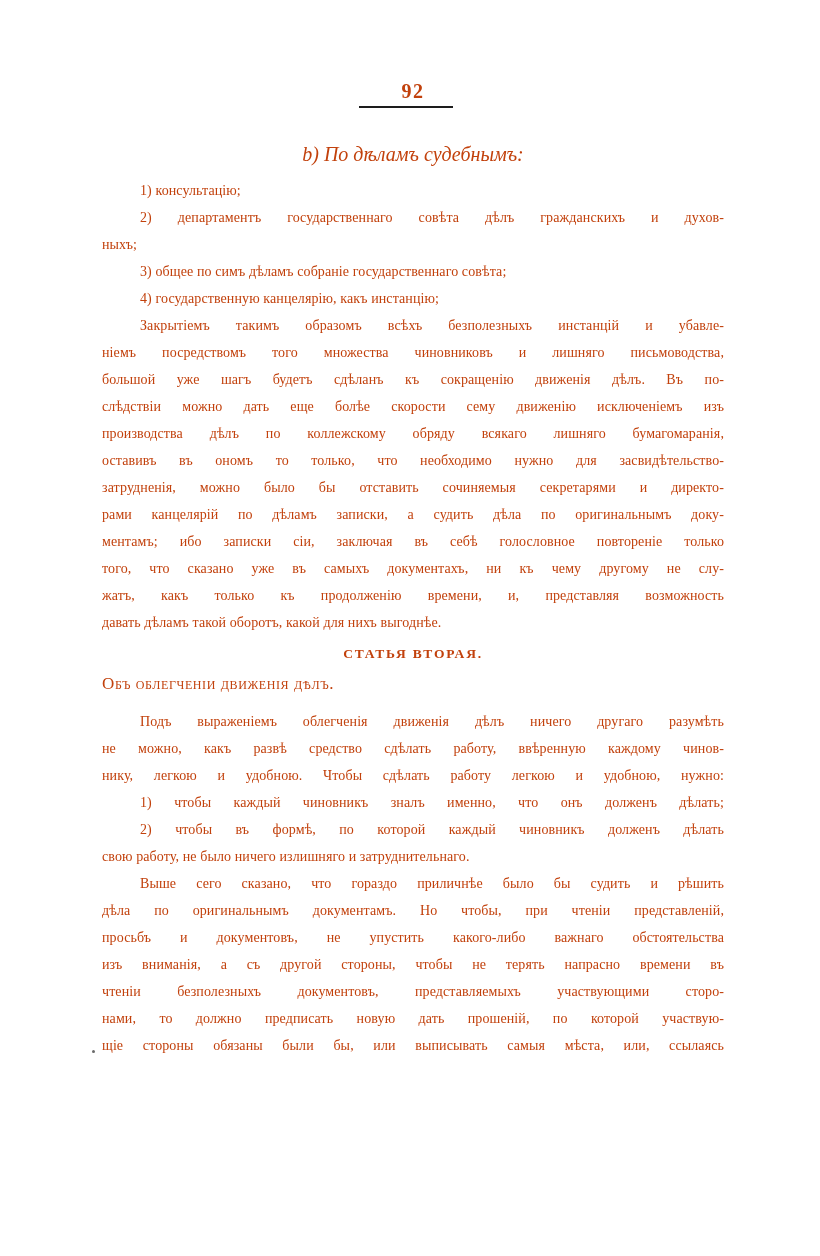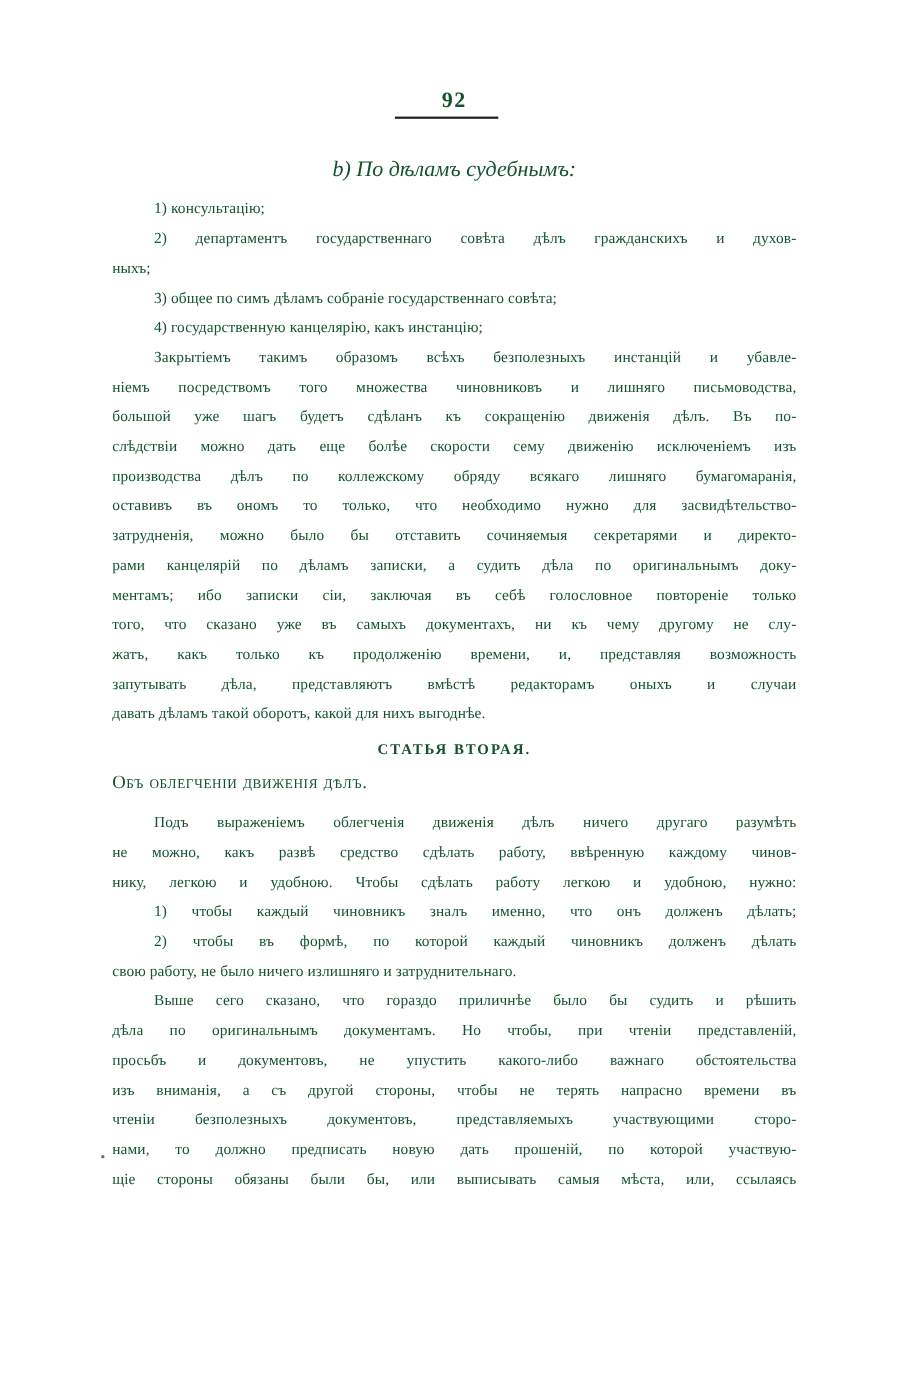--- a/index.html
+++ b/index.html
@@ -6,21 +6,21 @@
   body {
     width: 820px; height: 1256px;
     background: #f4f4f2;
     font-family: "Liberation Serif", "DejaVu Serif", serif;
   }
   .page {
     position: relative;
     width: 820px; height: 1256px;
     background: #ffffff;
     overflow: hidden;
-    color: #14532d;
+    color: #c2410c;
   }
   .content {
     position: absolute;
     left: 102px; top: 0;
     width: 622px;
   }
   .pageno {
     margin-top: 79px;
     text-align: center;
     font-size: 20px;
@@ -103,21 +103,20 @@
           <div class="line j">ніемъ посредствомъ того множества чиновниковъ и лишняго письмоводства,</div>
           <div class="line j">большой уже шагъ будетъ сдѣланъ къ сокращенію движенія дѣлъ. Въ по-</div>
           <div class="line j">слѣдствіи можно дать еще болѣе скорости сему движенію исключеніемъ изъ</div>
           <div class="line j">производства дѣлъ по коллежскому обряду всякаго лишняго бумагомаранія,</div>
           <div class="line j">оставивъ въ ономъ то только, что необходимо нужно для засвидѣтельство-</div>
           <div class="line j">затрудненія, можно было бы отставить сочиняемыя секретарями и директо-</div>
           <div class="line j">рами канцелярій по дѣламъ записки, а судить дѣла по оригинальнымъ доку-</div>
           <div class="line j">ментамъ; ибо записки сіи, заключая въ себѣ голословное повтореніе только</div>
           <div class="line j">того, что сказано уже въ самыхъ документахъ, ни къ чему другому не слу-</div>
           <div class="line j">жатъ, какъ только къ продолженію времени, и, представляя возможность</div>
-          <div class="line j">запутывать дѣла, представляютъ вмѣстѣ редакторамъ оныхъ и случаи</div>
           <div class="line l">давать дѣламъ такой оборотъ, какой для нихъ выгоднѣе.</div>
         </div>
         <div class="block article-heading">СТАТЬЯ ВТОРАЯ.</div>
         <div class="block article-subheading">Объ облегченіи движенія дѣлъ.</div>
         <div class="block paragraph">
           <div class="line j in">Подъ выраженіемъ облегченія движенія дѣлъ ничего другаго разумѣть</div>
           <div class="line j">не можно, какъ развѣ средство сдѣлать работу, ввѣренную каждому чинов-</div>
           <div class="line j">нику, легкою и удобною. Чтобы сдѣлать работу легкою и удобною, нужно:</div>
         </div>
         <div class="block list-item">

